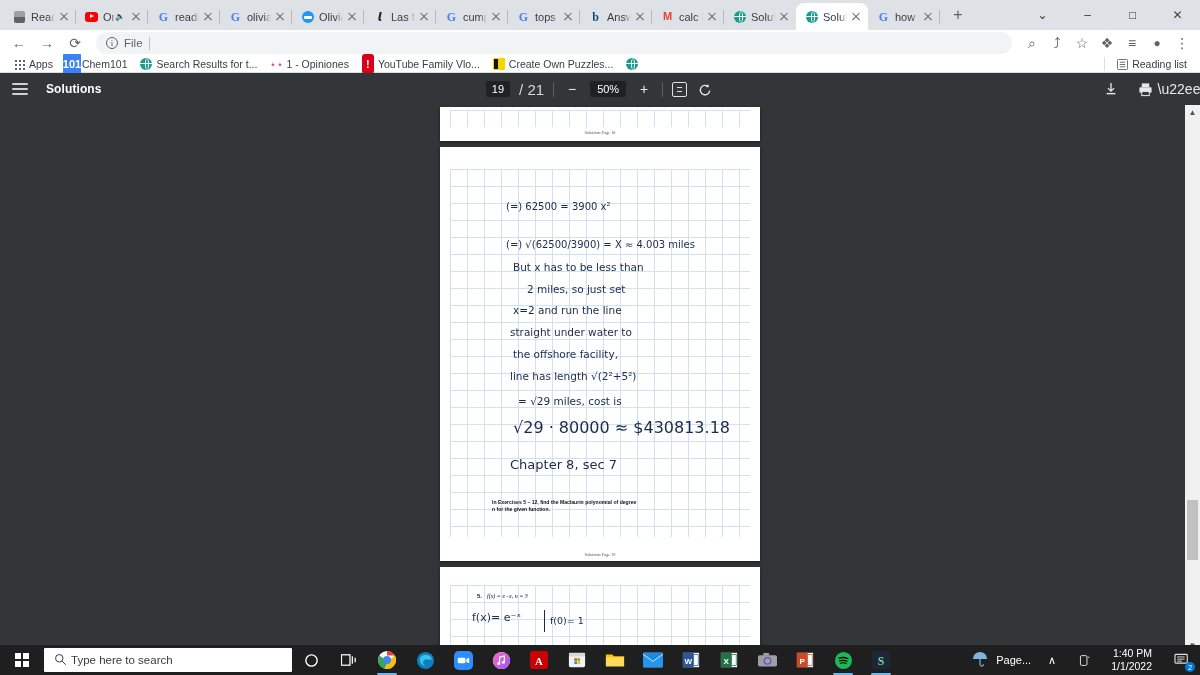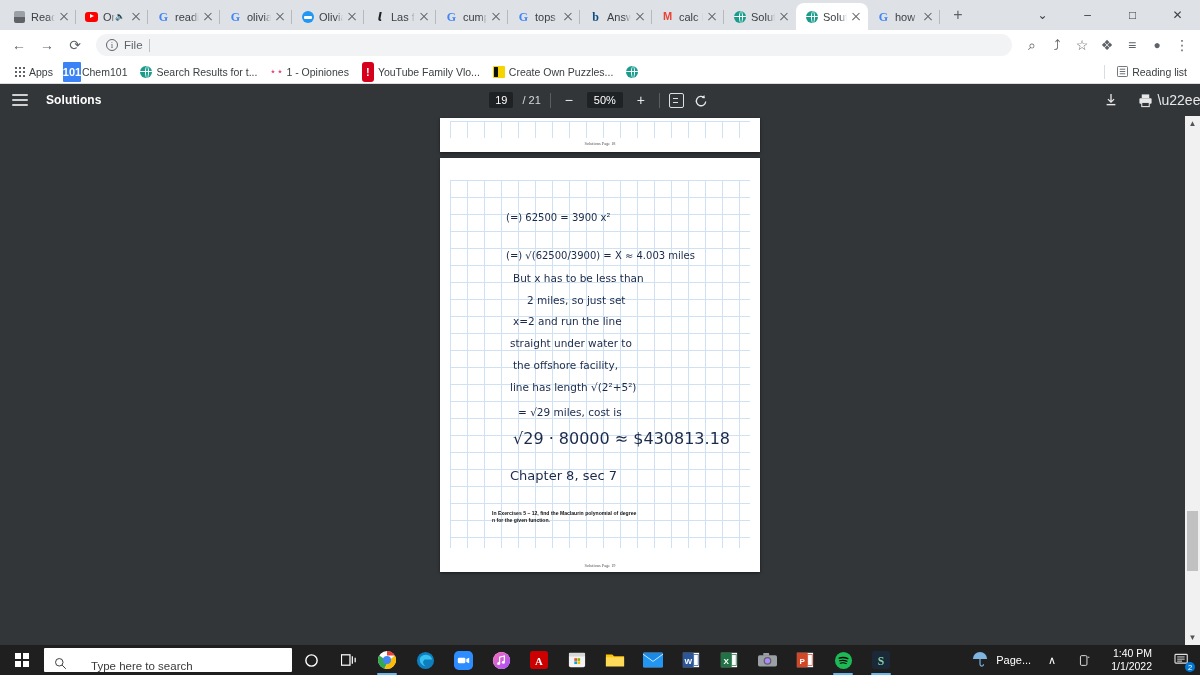--- a/index.html
+++ b/index.html
@@ -180,21 +180,21 @@
   .hamburger span { display:block; height:2px; background:#d0d0d0; border-radius:1px;}
   .pdf-title { font-size: 12px; font-weight: bold; color: #fff; letter-spacing:.1px;}
   .pdf-center { position: absolute; left: 0; right: 0; display: flex;
                 align-items: center; justify-content: center; gap: 9px;
                 pointer-events: none; }
   .pdf-center > * { pointer-events: auto; }
   .pagebox {
     background: #1f2224; color: #fff; font-size: 11px; padding: 2px 6px;
     border-radius: 2px; min-width: 24px; text-align: center;
   }
-  .pagetotal { color: #d8d8d8; font-size: 11px; }
+  .pagetotal { color: #d8d8d8; font-size: 15px; }
   .tb-sep { width: 1px; height: 15px; background: #5a5e61; }
   .tb-btn { width: 18px; height: 18px; display: flex; align-items: center;
             justify-content: center; color: #e8e8e8; font-size: 14px; }
   .zoombox {
     background: #1f2224; color: #fff; font-size: 11px; padding: 2px 7px;
     border-radius: 2px;
   }
   .fitbtn { width: 15px; height: 15px; border: 1.4px solid #e0e0e0;
             border-radius: 2px; position: relative; }
   .fitbtn::before, .fitbtn::after {
@@ -253,21 +253,21 @@
   }
   .startbtn { width: 44px; height: 30px; display:flex; align-items:center;
               justify-content:center; }
   .winlogo { width: 14px; height: 14px;
     background-image: linear-gradient(#fff,#fff), linear-gradient(#fff,#fff),
                       linear-gradient(#fff,#fff), linear-gradient(#fff,#fff);
     background-size: 6px 6px; background-repeat: no-repeat;
     background-position: 0 0, 8px 0, 0 8px, 8px 8px; }
   .searchbox {
     width: 248px; height: 24px; background: #ffffff; color: #3b3b3b;
-    display: flex; align-items: flex-end; gap: 24px; padding: 0 10px;
+    display: flex; align-items: center; gap: 4px; padding: 0 10px;
     font-size: 11.5px; border-radius: 1px;
   }
   .tb-icons { display: flex; align-items: center; }
   .tbi { width: 38px; height: 30px; display: flex; align-items: center;
          justify-content: center; position: relative; }
   .tbi.open::after {
     content:""; position:absolute; bottom:0; left:9px; right:9px; height:2.5px;
     background: #6cb6e8; border-radius: 1px;
   }
   .tray { margin-left: auto; display: flex; align-items: center; height: 30px;
@@ -545,20 +545,30 @@
           <div class="hand" style="left:78px;top:248px;font-size:10.5px;">= √29 miles, cost is</div>
           <div class="hand" style="left:73px;top:271px;font-size:16px;">√29 · 80000 ≈ $430813.18</div>
           <div class="hand" style="left:70px;top:310px;font-size:13px;">Chapter 8, sec 7</div>
 
           <div class="printed" style="left:52px;top:352px;font-size:5.1px;width:210px;">In Exercises 5 – 12, find the Maclaurin polynomial of degree
 n for the given function.</div>
 
           <div class="pagefooter">Solutions Page 19</div>
         </div>
 
+        <div class="pdfpage" style="height:80px;">
+          <div class="grid-bg inset" style="top:18px;bottom:0;"></div>
+          <div class="printed" style="left:37px;top:25px;font-size:6px;display:flex;gap:5px;align-items:baseline;">
+            <span>5.</span>
+            <span class="printed-it">f(x) = e−x,    n = 3</span>
+          </div>
+          <div class="hand" style="left:32px;top:44px;font-size:11px;">f(x)= e⁻ˣ</div>
+          <div style="position:absolute;left:104px;top:43px;width:1px;height:22px;background:#1b2a4a;"></div>
+          <div class="hand" style="left:110px;top:48px;font-size:9.5px;">f(0)= 1</div>
+        </div>
 
       </div>
 
       <div class="vscroll">
         <div class="vs-arrow">▲</div>
         <div class="vs-track">
           <div class="vs-thumb" style="top:380px;height:60px;"></div>
         </div>
         <div class="vs-arrow">▼</div>
       </div>

